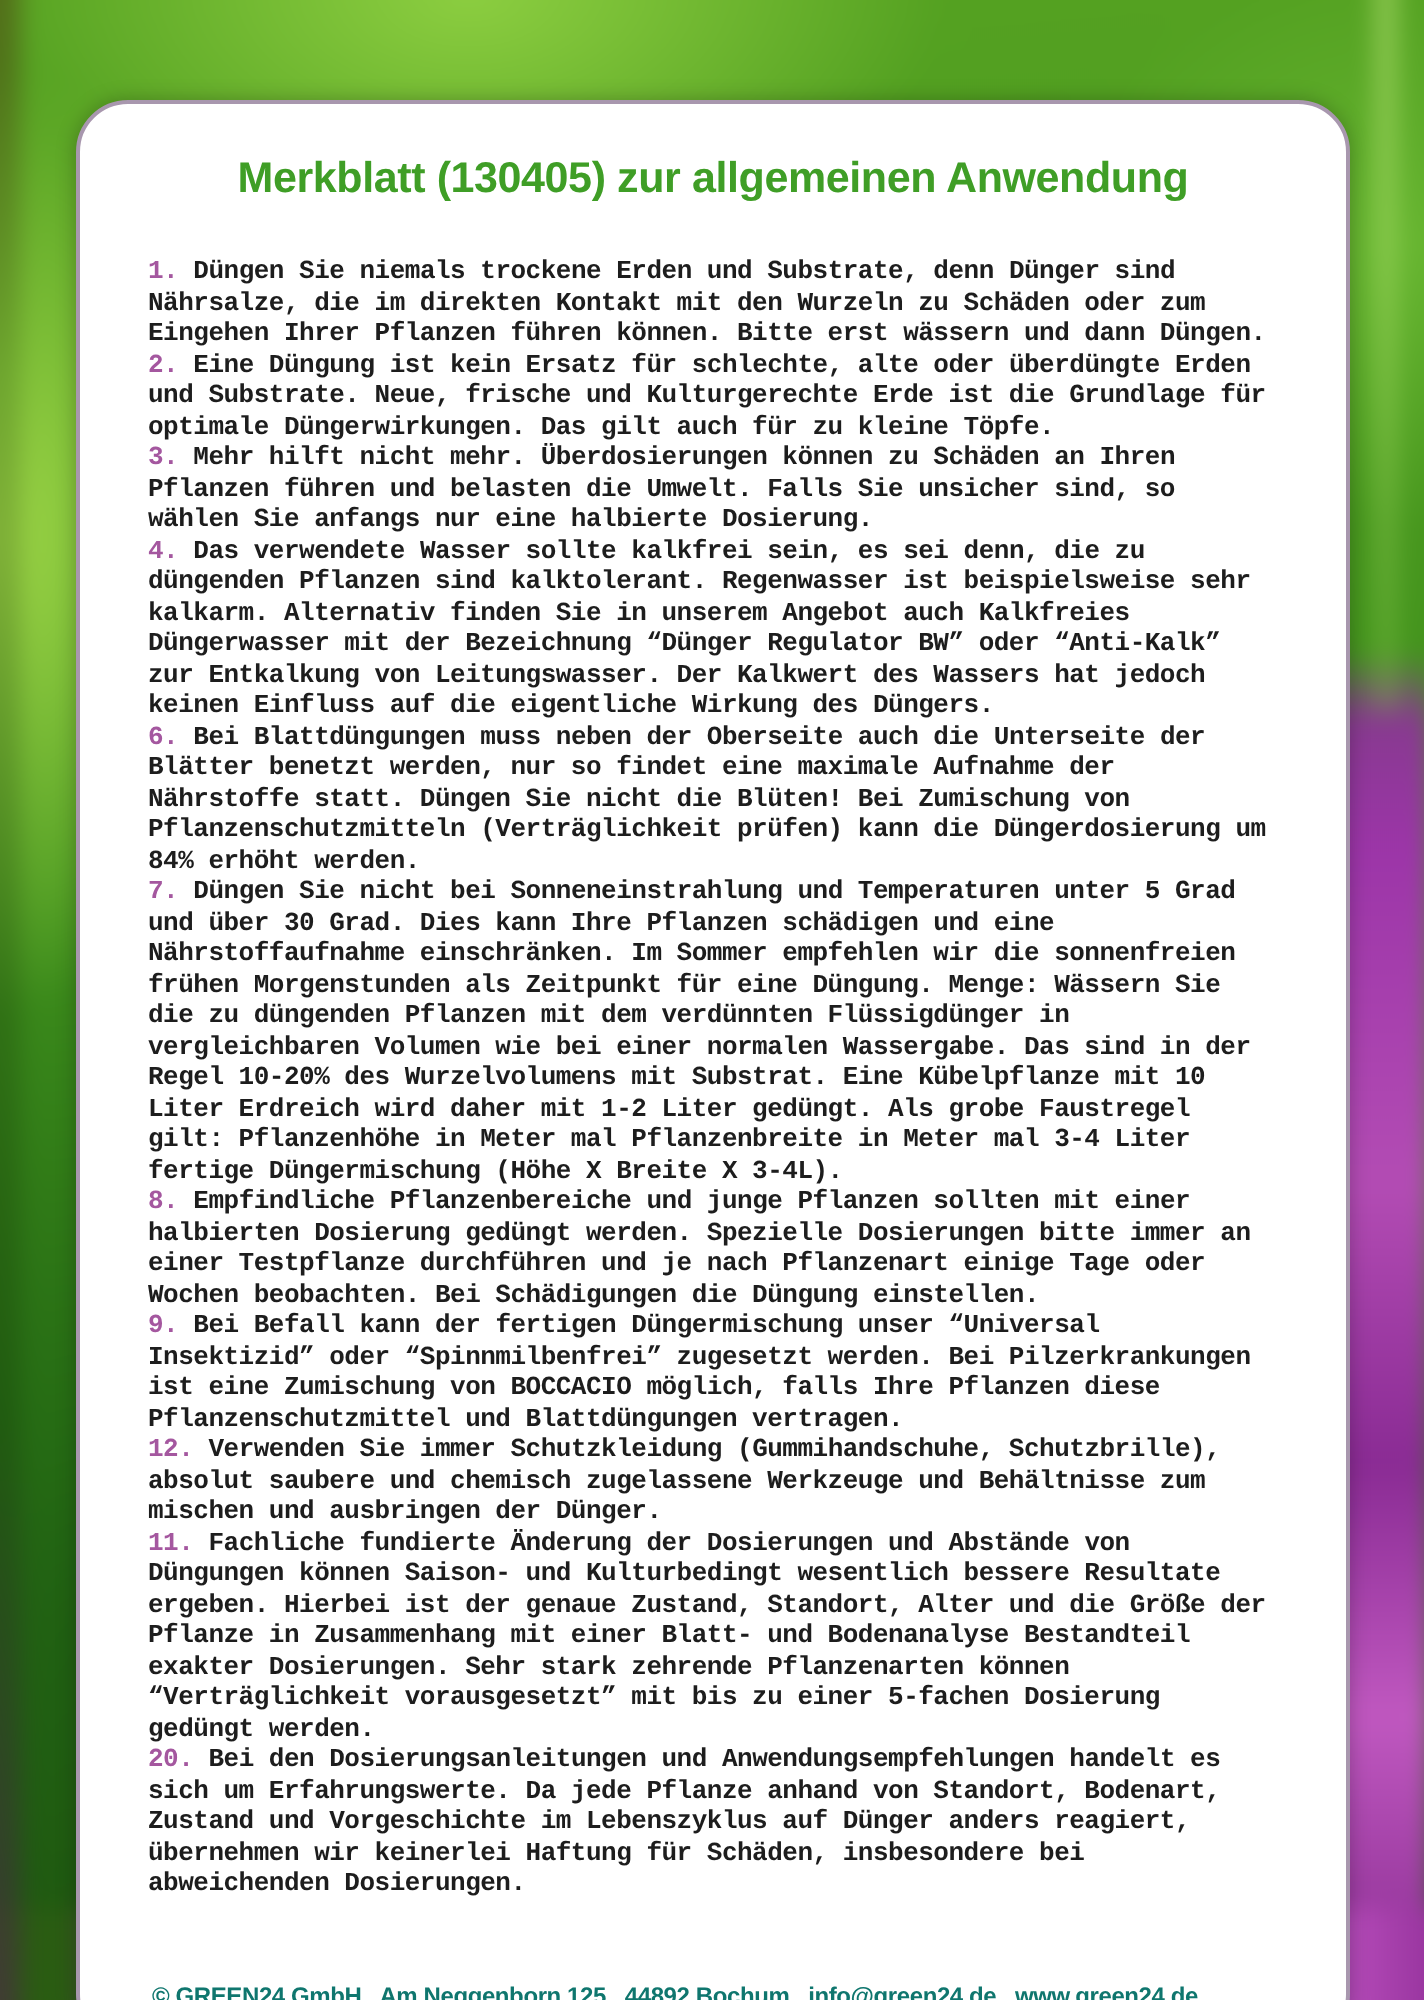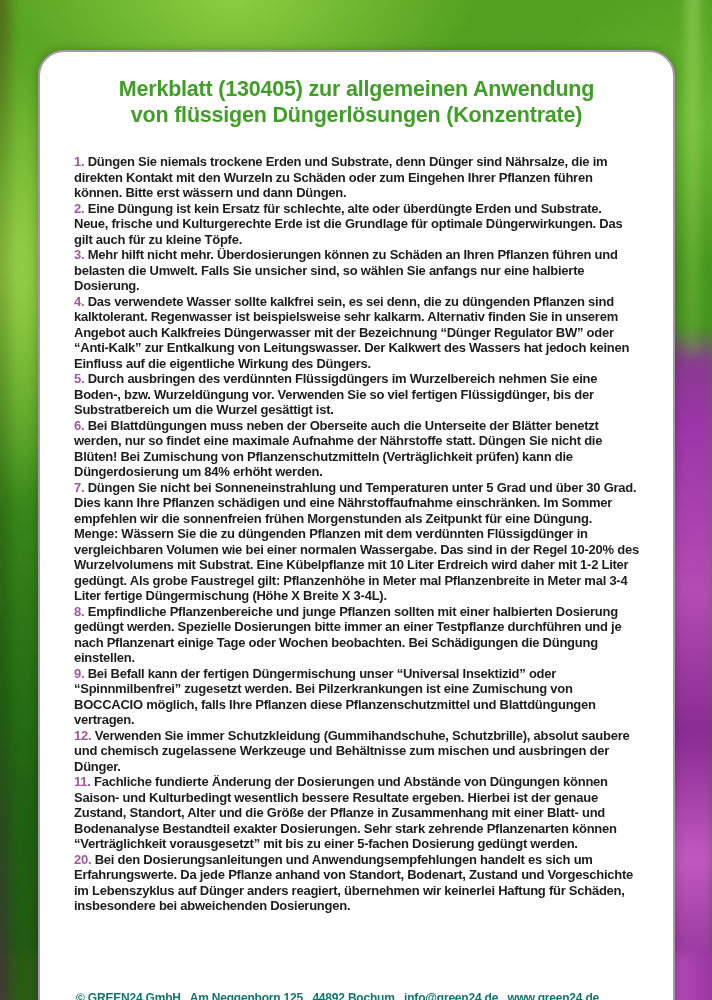--- a/index.html
+++ b/index.html
@@ -47,21 +47,21 @@
     padding:22px 34px 0 34px;
     box-shadow:0 0 10px rgba(0,0,0,.25);
   }
   .title{
     text-align:center;font-weight:bold;font-size:21.5px;line-height:26px;
     color:#3f9e26;margin:2px 0 0 0;letter-spacing:-0.2px;
   }
   .content{
     margin-top:26px;
     font-size:13px;font-weight:bold;line-height:15.5px;
-    color:#1d1d1d;letter-spacing:-0.25px;text-align:left;
+    color:#1d1d1d;letter-spacing:-0.25px;text-align:left;font-family:Liberation Mono, monospace;
   }
   .content p{margin:0;}
   .num{color:#a4579f;}
   .footer{
     position:absolute;left:36px;right:30px;bottom:16px;
     font-size:12px;font-weight:bold;color:#0f766e;letter-spacing:-0.2px;
   }
 </style>
 </head>
 <body>
@@ -70,29 +70,27 @@
   <div class="bg-green"></div>
   <div class="bg-right-purple"></div>
   <div class="bg-right-streak"></div>
   <div class="bg-bottom"></div>
   <div class="bg-left-dark"></div>
 </div>
 
 <div class="card">
   <h1 class="title">
     <span>Merkblatt (130405) zur allgemeinen Anwendung</span><br>
-    <span>von flüssigen Düngerlösungen (Konzentrate)</span>
   </h1>
 
   <div class="content">
     <p><span class="num">1.</span> <span>Düngen Sie niemals trockene Erden und Substrate, denn Dünger sind Nährsalze, die im direkten Kontakt mit den Wurzeln zu Schäden oder zum Eingehen Ihrer Pflanzen führen können. Bitte erst wässern und dann Düngen.</span></p>
     <p><span class="num">2.</span> <span>Eine Düngung ist kein Ersatz für schlechte, alte oder überdüngte Erden und Substrate. Neue, frische und Kulturgerechte Erde ist die Grundlage für optimale Düngerwirkungen. Das gilt auch für zu kleine Töpfe.</span></p>
     <p><span class="num">3.</span> <span>Mehr hilft nicht mehr. Überdosierungen können zu Schäden an Ihren Pflanzen führen und belasten die Umwelt. Falls Sie unsicher sind, so wählen Sie anfangs nur eine halbierte Dosierung.</span></p>
     <p><span class="num">4.</span> <span>Das verwendete Wasser sollte kalkfrei sein, es sei denn, die zu düngenden Pflanzen sind kalktolerant. Regenwasser ist beispielsweise sehr kalkarm. Alternativ finden Sie in unserem Angebot auch Kalkfreies Düngerwasser mit der Bezeichnung “Dünger Regulator BW” oder “Anti-Kalk” zur Entkalkung von Leitungswasser. Der Kalkwert des Wassers hat jedoch keinen Einfluss auf die eigentliche Wirkung des Düngers.</span></p>
-    <p><span class="num">5.</span> <span>Durch ausbringen des verdünnten Flüssigdüngers im Wurzelbereich nehmen Sie eine Boden-, bzw. Wurzeldüngung vor. Verwenden Sie so viel fertigen Flüssigdünger, bis der Substratbereich um die Wurzel gesättigt ist.</span></p>
     <p><span class="num">6.</span> <span>Bei Blattdüngungen muss neben der Oberseite auch die Unterseite der Blätter benetzt werden, nur so findet eine maximale Aufnahme der Nährstoffe statt. Düngen Sie nicht die Blüten! Bei Zumischung von Pflanzenschutzmitteln (Verträglichkeit prüfen) kann die Düngerdosierung um 84% erhöht werden.</span></p>
     <p><span class="num">7.</span> <span>Düngen Sie nicht bei Sonneneinstrahlung und Temperaturen unter 5 Grad und über 30 Grad. Dies kann Ihre Pflanzen schädigen und eine Nährstoffaufnahme einschränken. Im Sommer empfehlen wir die sonnenfreien frühen Morgenstunden als Zeitpunkt für eine Düngung. Menge: Wässern Sie die zu düngenden Pflanzen mit dem verdünnten Flüssigdünger in vergleichbaren Volumen wie bei einer normalen Wassergabe. Das sind in der Regel 10-20% des Wurzelvolumens mit Substrat. Eine Kübelpflanze mit 10 Liter Erdreich wird daher mit 1-2 Liter gedüngt. Als grobe Faustregel gilt: Pflanzenhöhe in Meter mal Pflanzenbreite in Meter mal 3-4 Liter fertige Düngermischung (Höhe X Breite X 3-4L).</span></p>
     <p><span class="num">8.</span> <span>Empfindliche Pflanzenbereiche und junge Pflanzen sollten mit einer halbierten Dosierung gedüngt werden. Spezielle Dosierungen bitte immer an einer Testpflanze durchführen und je nach Pflanzenart einige Tage oder Wochen beobachten. Bei Schädigungen die Düngung einstellen.</span></p>
     <p><span class="num">9.</span> <span>Bei Befall kann der fertigen Düngermischung unser “Universal Insektizid” oder “Spinnmilbenfrei” zugesetzt werden. Bei Pilzerkrankungen ist eine Zumischung von BOCCACIO möglich, falls Ihre Pflanzen diese Pflanzenschutzmittel und Blattdüngungen vertragen.</span></p>
     <p><span class="num">12.</span> <span>Verwenden Sie immer Schutzkleidung (Gummihandschuhe, Schutzbrille), absolut saubere und chemisch zugelassene Werkzeuge und Behältnisse zum mischen und ausbringen der Dünger.</span></p>
     <p><span class="num">11.</span> <span>Fachliche fundierte Änderung der Dosierungen und Abstände von Düngungen können Saison- und Kulturbedingt wesentlich bessere Resultate ergeben. Hierbei ist der genaue Zustand, Standort, Alter und die Größe der Pflanze in Zusammenhang mit einer Blatt- und Bodenanalyse Bestandteil exakter Dosierungen. Sehr stark zehrende Pflanzenarten können “Verträglichkeit vorausgesetzt” mit bis zu einer 5-fachen Dosierung gedüngt werden.</span></p>
     <p><span class="num">20.</span> <span>Bei den Dosierungsanleitungen und Anwendungsempfehlungen handelt es sich um Erfahrungswerte. Da jede Pflanze anhand von Standort, Bodenart, Zustand und Vorgeschichte im Lebenszyklus auf Dünger anders reagiert, übernehmen wir keinerlei Haftung für Schäden, insbesondere bei abweichenden Dosierungen.</span></p>
   </div>
 
   <div class="footer">© GREEN24 GmbH . Am Neggenborn 125 . 44892 Bochum . info@green24.de . www.green24.de</div>

